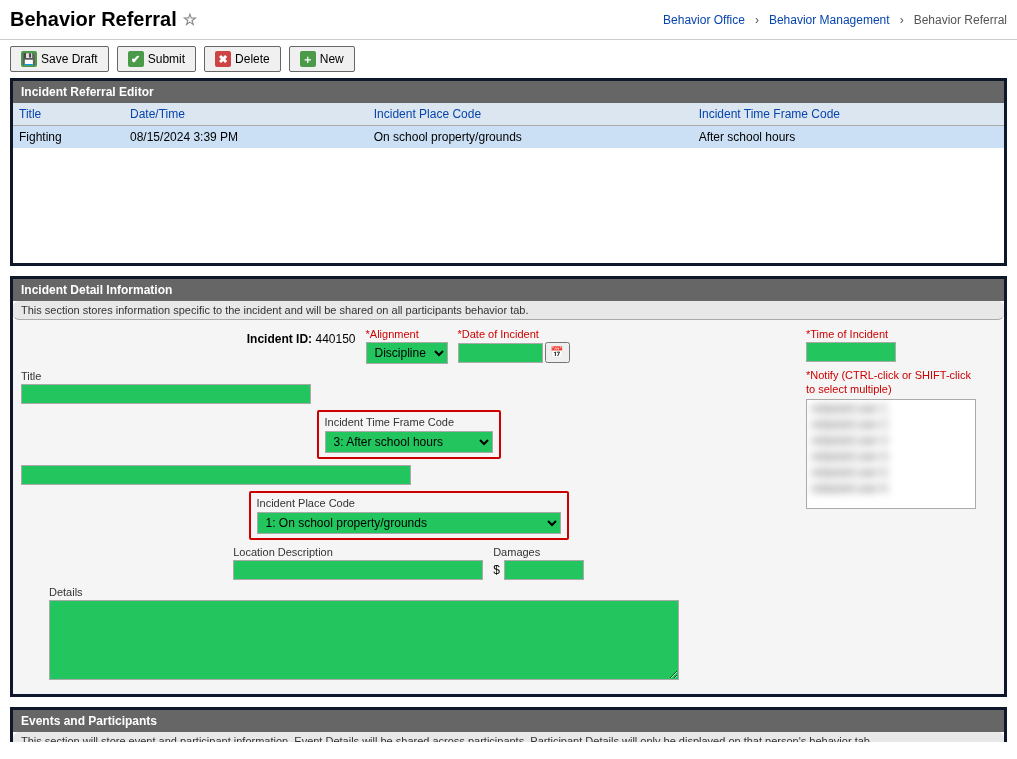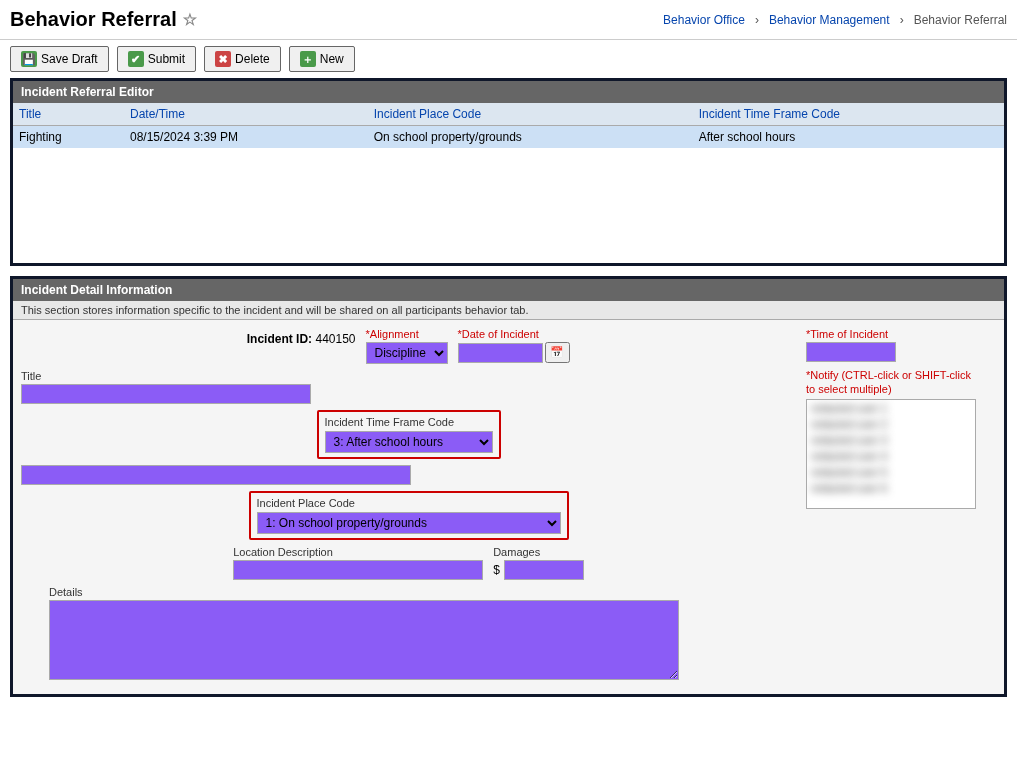--- a/index.html
+++ b/index.html
@@ -83,20 +83,21 @@
       font-weight: bold;
       padding: 4px 8px;
       font-size: 12px;
     }
     .panel-subtext {
       font-size: 11px;
       color: #333;
       padding: 3px 8px;
       background: #e8e8e8;
       border-bottom: 1px solid #aaa;
+      border-radius: 6px;
     }
     .panel-body {
       padding: 8px;
       background: #f5f5f5;
     }
 
     
     .ref-table {
       width: 100%;
       border-collapse: collapse;
@@ -140,21 +141,21 @@
     .form-label {
       font-size: 11px;
       color: #333;
     }
     .form-label.required { color: #cc0000; }
     .form-label.required::before { content: "*"; }
     input[type="text"], input[type="number"], select, textarea {
       font-size: 12px;
       border: 1px solid #aaa;
       padding: 2px 4px;
-      background: #8b5cf6;
+      background: #22c55e;
     }
     .incident-id-text {
       font-size: 12px;
       padding-top: 4px;
     }
     .red-outline-wrapper {
       border: 2px solid #cc0000;
       border-radius: 2px;
       padding: 4px 6px;
       display: inline-flex;
@@ -364,14 +365,21 @@
               <div class="notify-list-item">redacted user 4</div>
               <div class="notify-list-item">redacted user 5</div>
               <div class="notify-list-item">redacted user 6</div>
             </div>
           </div>
         </div>
       </div>
     </div>
   </div>
 
+  <div class="panel">
+    <div class="panel-header">
+      <span>Events and Participants</span>
+    </div>
+    <div class="panel-subtext">This section will store event and participant information. Event Details will be shared across participants. Participant Details will only be displayed on that person's behavior tab.</div>
+
+  </div>
 
 </div>
 
 </body></html>

